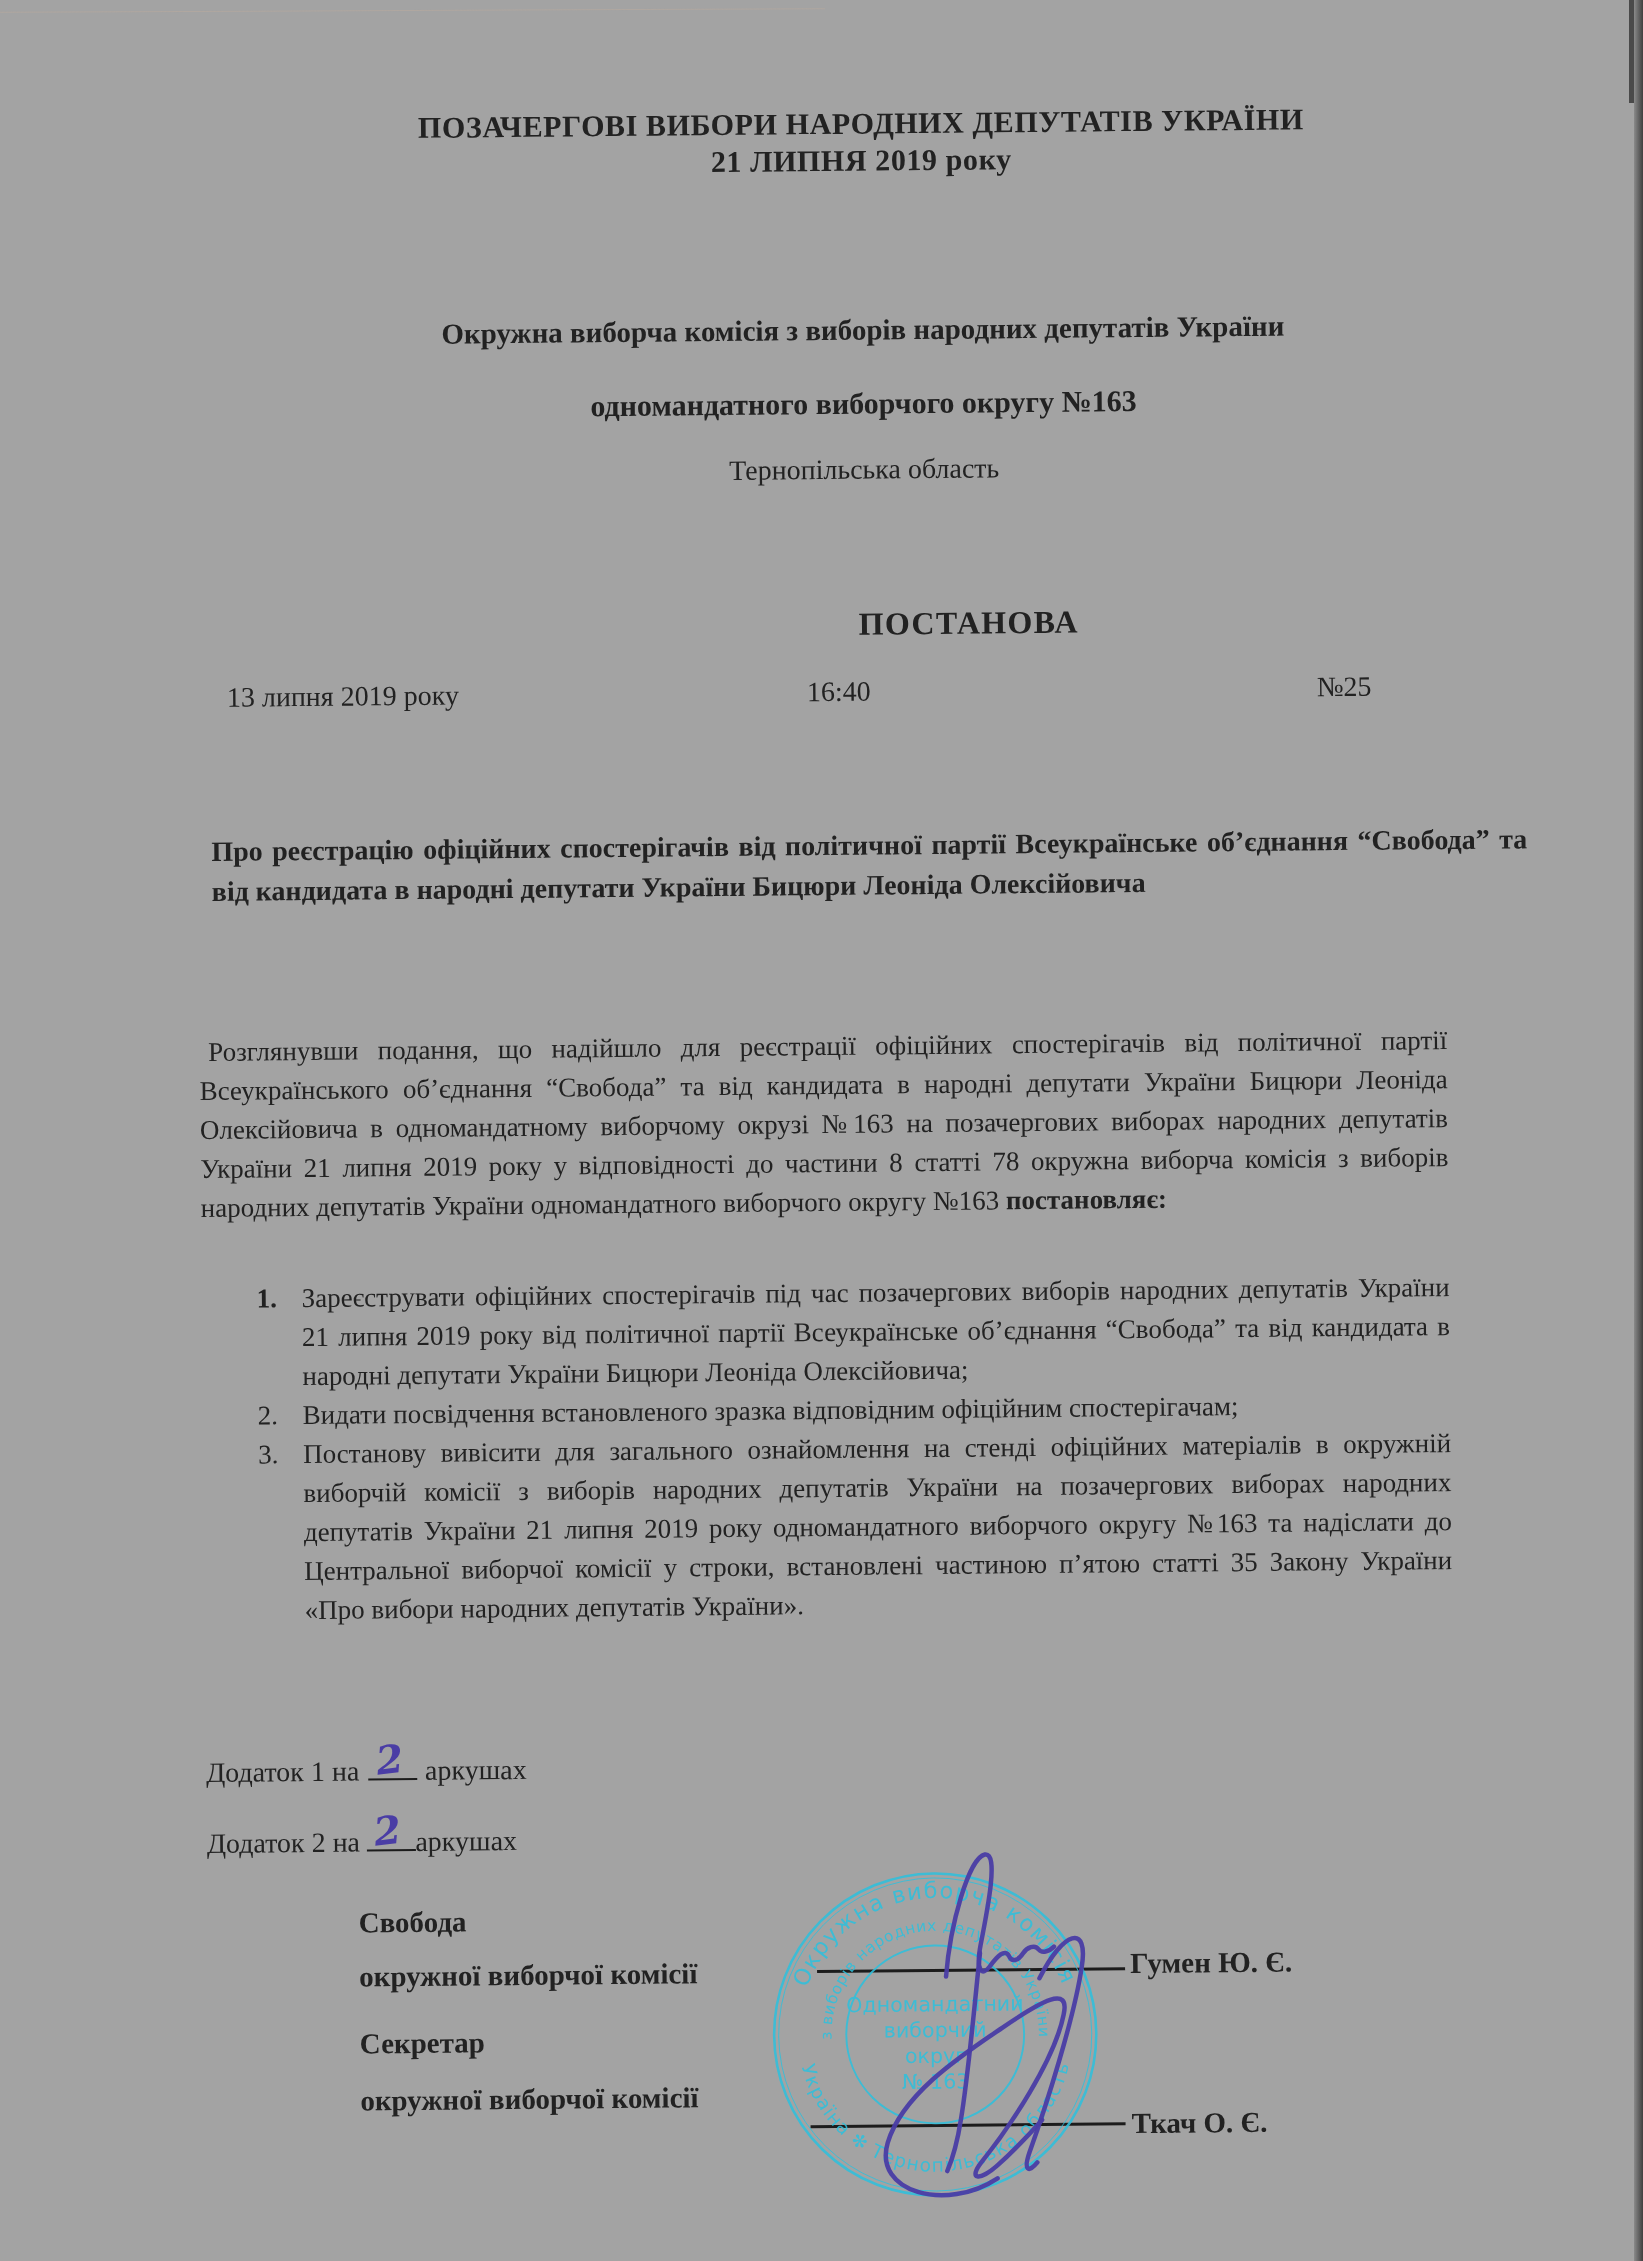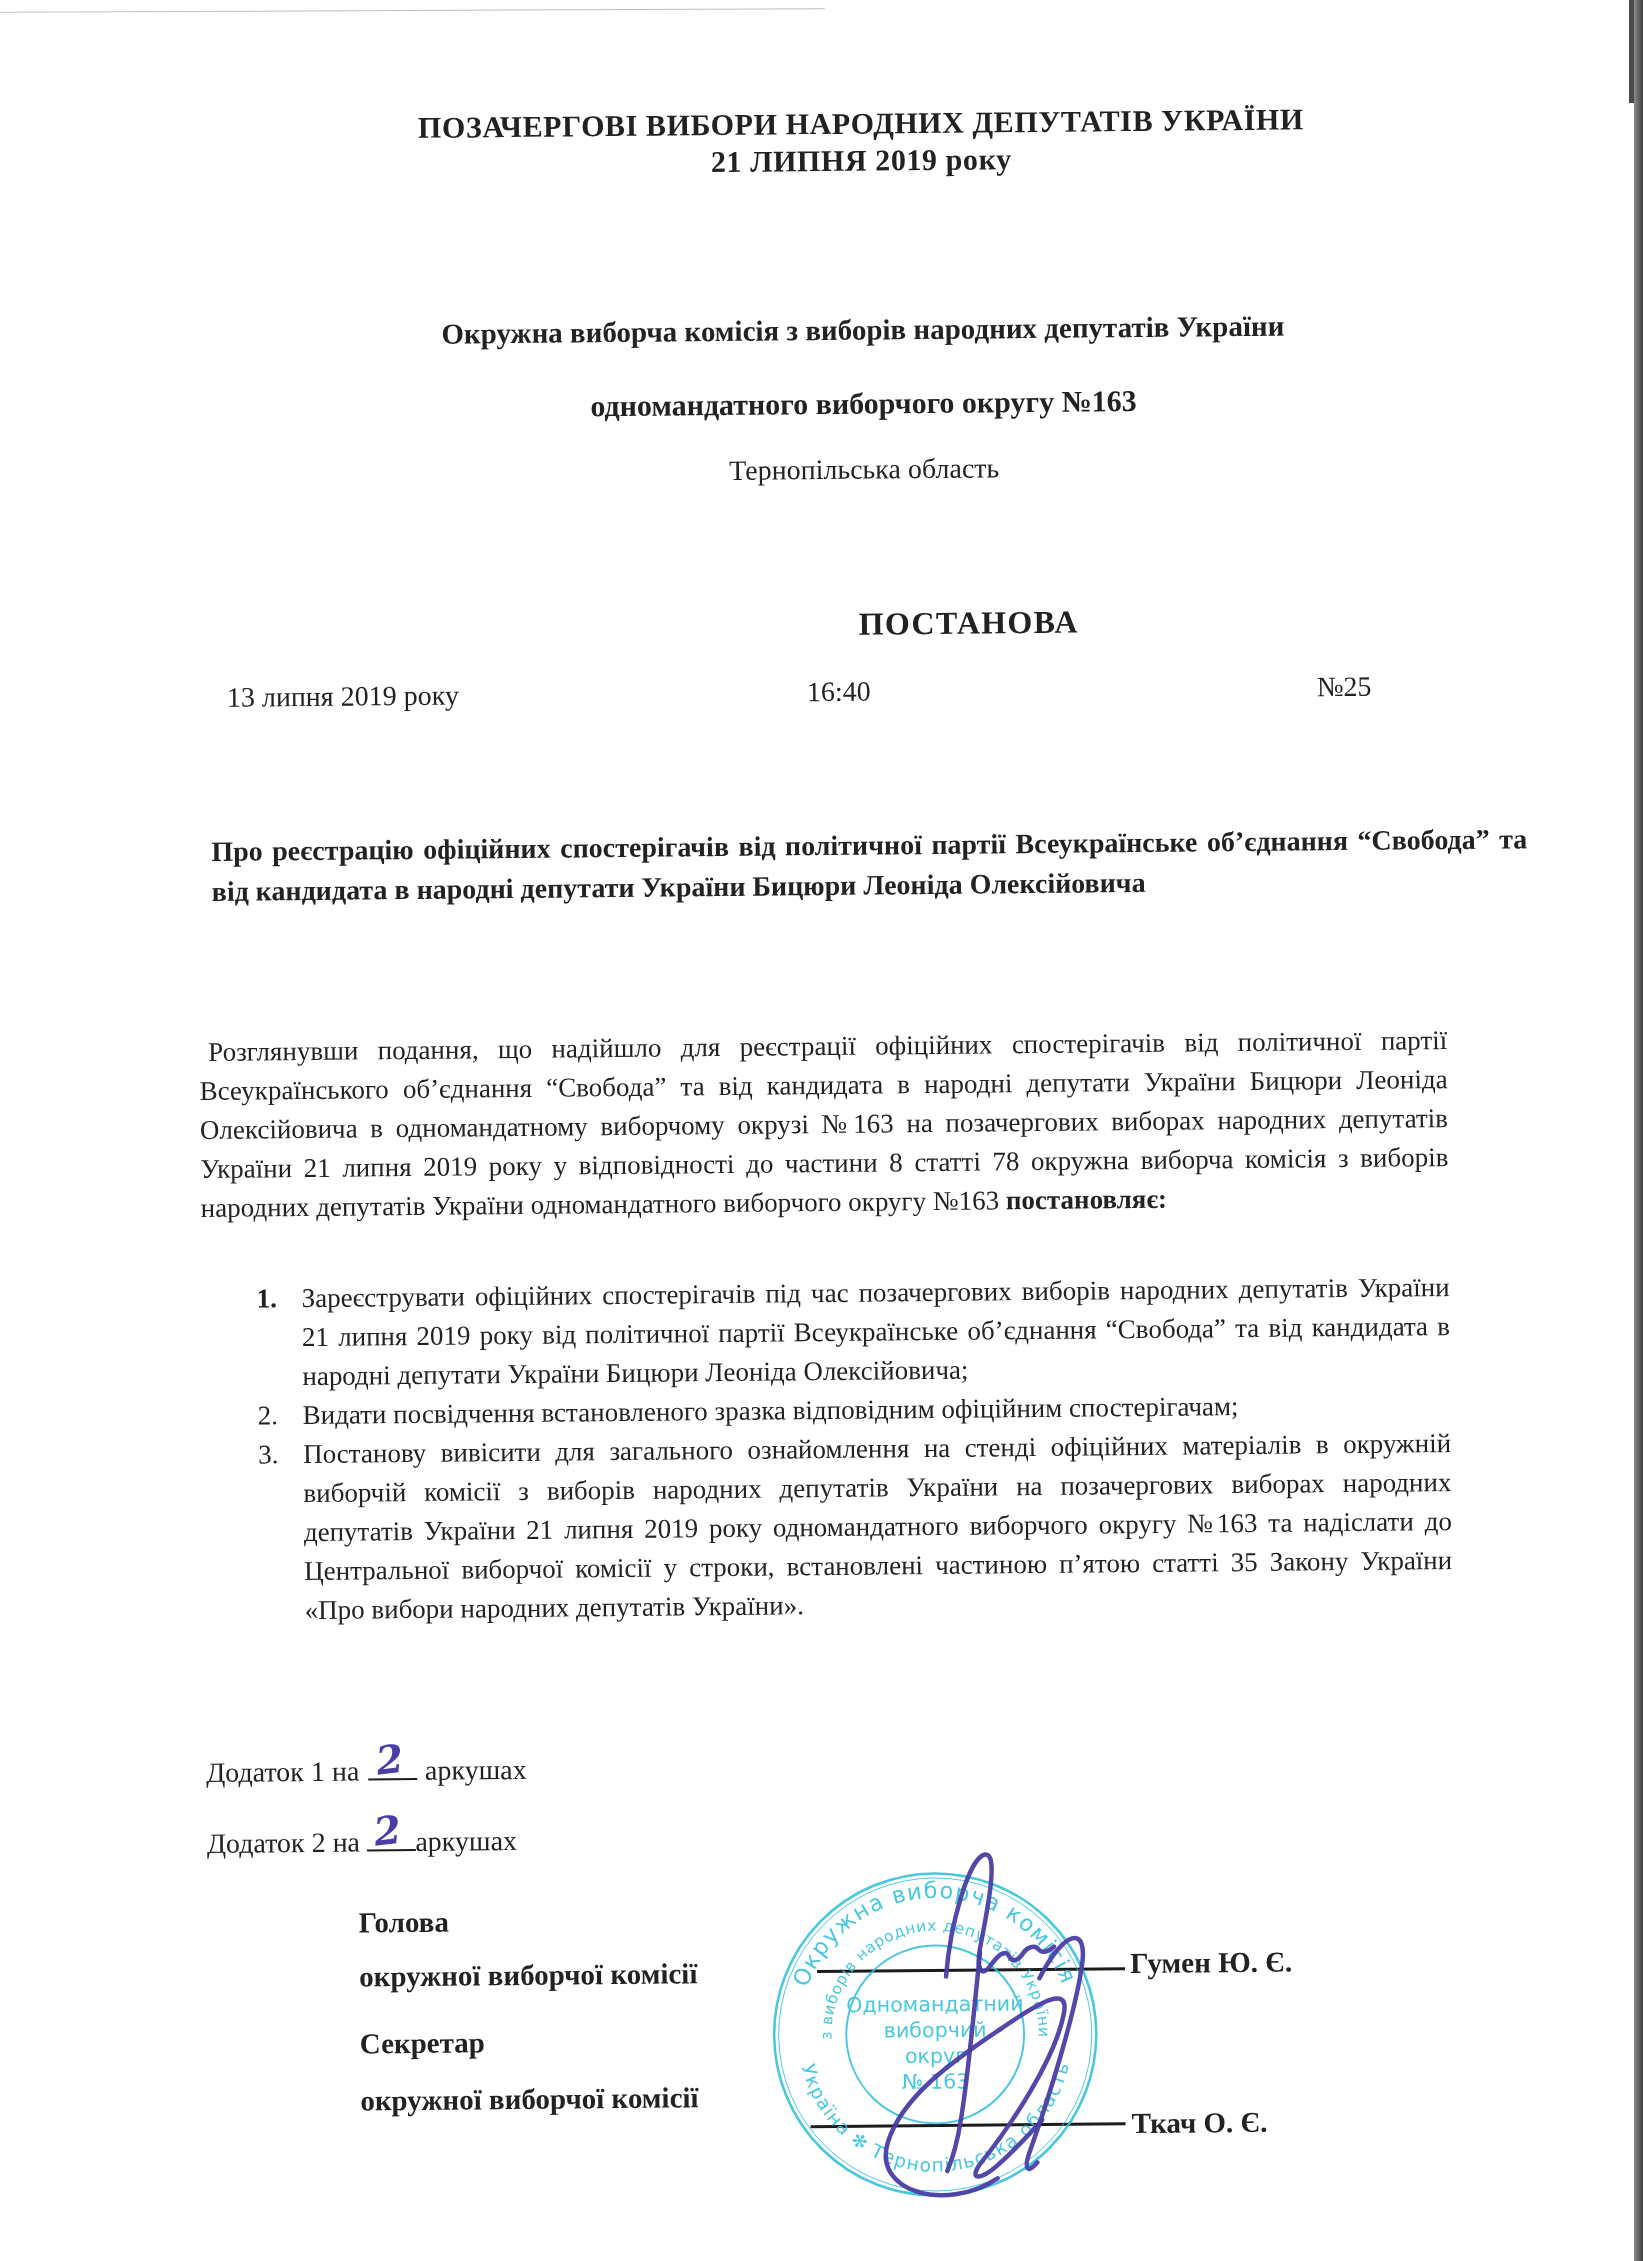--- a/index.html
+++ b/index.html
@@ -1,19 +1,19 @@
 <!DOCTYPE html>
 <html style="--stamp: #2fc0dc; --ink: #4a3da5; --text: #222222; --line: #1c1c1c;font-size:10.3px"><head>
 <meta charset="utf-8">
 <style>
   html,body{margin:0;padding:0;background:#e8e8e8;}
   .page{
     position:relative;
     width:1644px;height:2261px;
-    background:#ffffff;
+    background:#a3a3a3;
     overflow:hidden;
     font-family:"Liberation Serif","DejaVu Serif",serif;
     color:var(--text,#222);
   }
   .content{position:absolute;inset:0;transform:rotate(-0.55deg);transform-origin:200px 1131px;}
   
   .scan-edge-right{position:absolute;top:0;right:1.3px;width:9px;height:2261px;
     background:linear-gradient(to right,#8a8a8a,#3f3f3f);}
   .scan-edge-right-top{position:absolute;top:0;right:1.3px;width:13.5px;height:103px;background:#4a4a4a;}
   .scan-line-top{position:absolute;left:0;top:10.3px;width:825px;height:1.3px;background:#b4a89f;opacity:.75;transform:rotate(-0.25deg);}
@@ -96,21 +96,21 @@
       </div>
     </div>
 
     <div class="attach" style="top:1757px;">
       <span>Додаток 1 на</span><span class="hand-wrap wrap-sp"><span class="hand2">2</span></span><span>аркушах</span>
     </div>
     <div class="attach" style="top:1828px;">
       <span>Додаток 2 на</span><span class="hand-wrap wrap-tight"><span class="hand2">2</span></span><span>аркушах</span>
     </div>
 
-    <div class="sig-role" style="top:1908px;">Голова</div>
+    <div class="sig-role" style="top:1908px;">Свобода</div>
     <div class="sig-role" style="top:1962px;">окружної виборчої комісії</div>
     <div class="sig-line l1"></div>
     <div class="sig-name" style="top:1956px;">Гумен Ю. Є.</div>
 
     <div class="sig-role" style="top:2029px;">Секретар</div>
     <div class="sig-role" style="top:2086px;">окружної виборчої комісії</div>
     <div class="sig-line l2"></div>
     <div class="sig-name" style="top:2116px;">Ткач О. Є.</div>
 
     <svg class="stamp-svg" viewBox="0 0 520 520">

